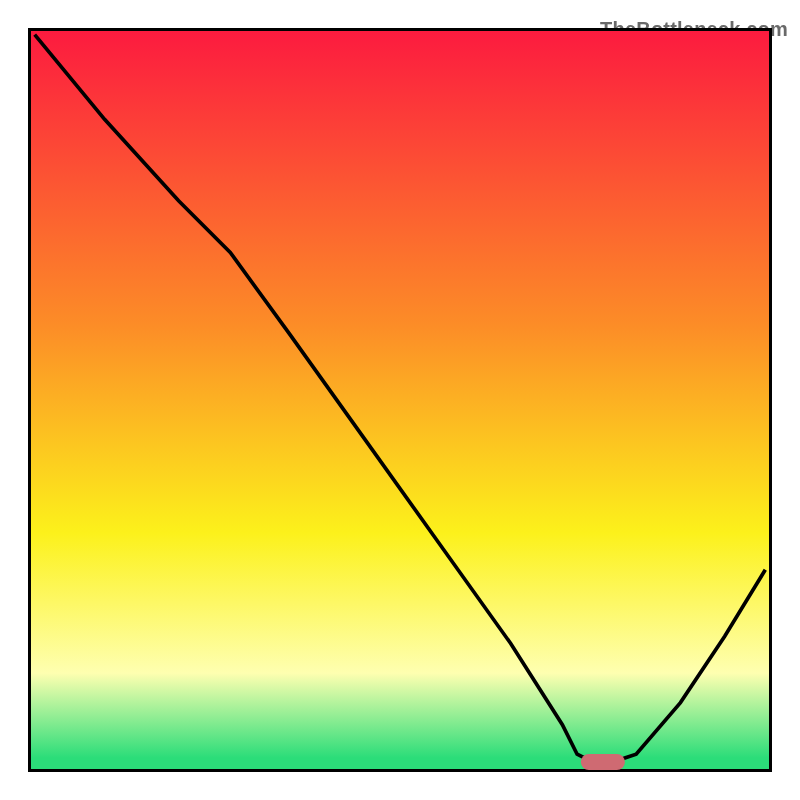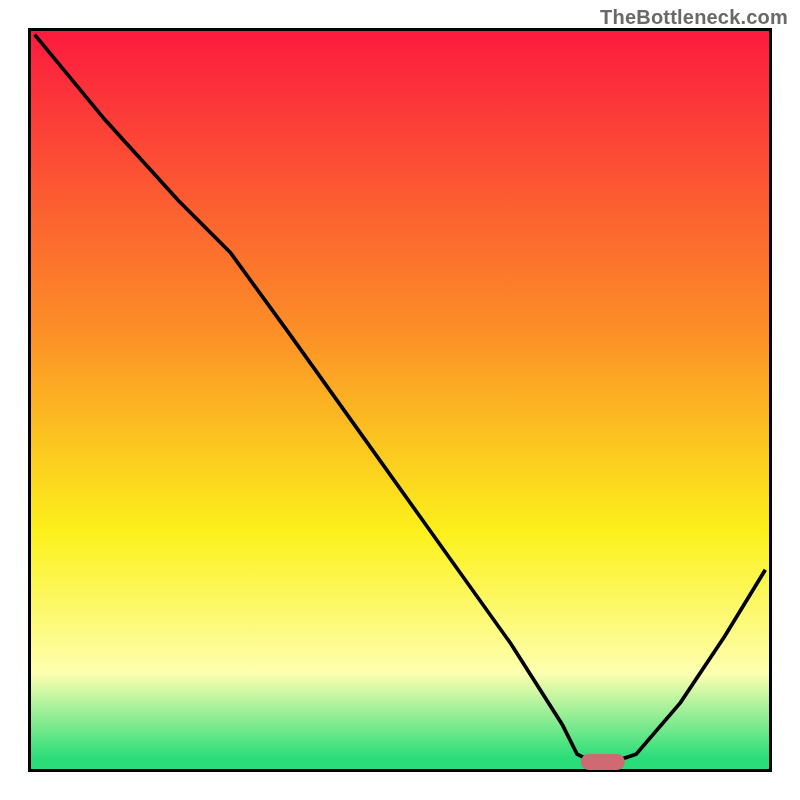--- a/index.html
+++ b/index.html
@@ -6,21 +6,21 @@
     margin: 0;
     padding: 0;
     width: 800px;
     height: 800px;
     background: #ffffff;
     overflow: hidden;
     font-family: Arial, Helvetica, sans-serif;
   }
   .attribution {
     position: absolute;
-    top: 6px;
+    top: 18px;
     right: 12px;
     font-size: 20px;
     font-weight: 600;
     color: #696969;
     letter-spacing: 0.2px;
   }
   .frame {
     position: absolute;
     left: 28px;
     top: 28px;

